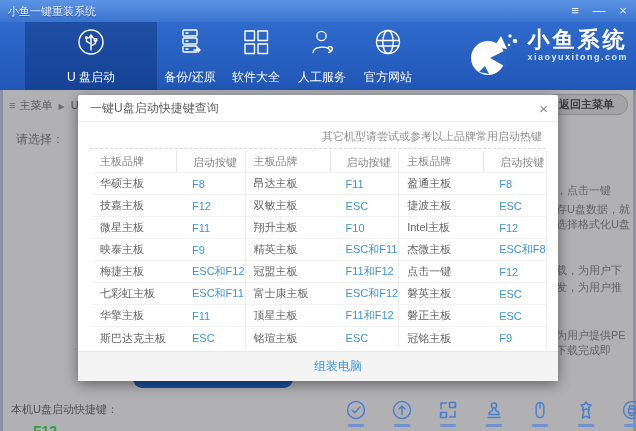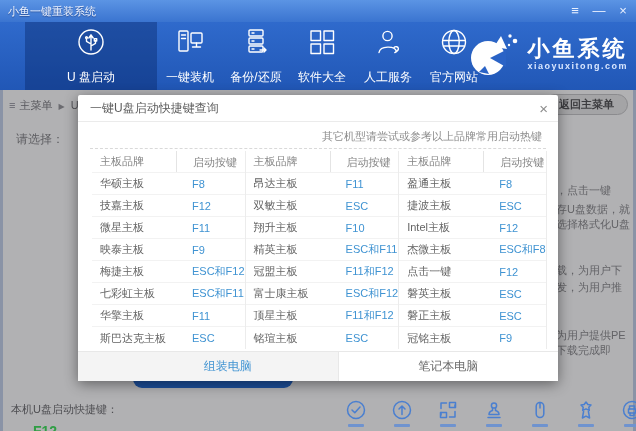--- a/index.html
+++ b/index.html
@@ -16,21 +16,21 @@
 
   
   .toolbar { position:absolute; left:0; top:22px; width:636px; height:68px;
     background:linear-gradient(#2f6acc,#2157b6); }
   .nav { position:absolute; left:25px; top:0; height:68px; display:flex; }
   .nav-item { width:66px; height:68px; display:flex; flex-direction:column; align-items:center; justify-content:center; gap:11px; }
   .nav-item.active { width:132px; background:rgba(6,34,96,.38); }
   .nav-icon { width:32px; height:32px; display:block; }
   .nav-label { color:#fff; font-size:12px; white-space:nowrap; }
 
-  .logo { position:absolute; right:8px; top:6px; display:flex; align-items:center; }
+  .logo { position:absolute; right:8px; top:6px; display:flex; align-items:flex-start; }
   .logo-text { margin-left:4px; }
   .logo-name { color:#fff; font-size:22px; font-weight:bold; letter-spacing:3px; line-height:24px; }
   .logo-domain { color:#d9e7ff; font-size:9px; letter-spacing:1.5px; font-weight:bold; }
 
   
   .content { position:absolute; left:0; top:90px; width:636px; height:341px; background:#b1b1b3;
     border-left:3px solid #8a93a6; border-right:3px solid #8a93a6; }
   .breadcrumb { position:absolute; left:6px; top:8px; font-size:11px; color:#55555a; white-space:nowrap; }
   .breadcrumb .bc-arrow { font-size:8px; color:#6b6b70; margin:0 3px; }
   .bc-icon { margin-right:4px; color:#60606a; }
@@ -93,29 +93,20 @@
           <span class="nav-icon"><svg width="32" height="32" viewBox="0 0 32 32" fill="none" stroke="#ffffff" stroke-width="1.4" stroke-linecap="round" stroke-linejoin="round">
               <circle cx="16" cy="16" r="12"></circle>
               <path d="M16 24V9M16 9l-2.2 3M16 9l2.2 3M16 18l-4.5-2.7V12.6M16 20l4.5-2.7v-3.2"></path>
               <circle cx="11.5" cy="11.6" r="0.9"></circle>
               <rect x="19.3" y="12.6" width="2.4" height="2.4"></rect>
             </svg></span>
           <span class="nav-label">U 盘启动</span>
         </div>
         <div class="nav-item">
           <span class="nav-icon"><svg width="32" height="32" viewBox="0 0 32 32" fill="none" stroke="#ffffff" stroke-width="1.4" stroke-linecap="round" stroke-linejoin="round">
-              <rect x="5" y="5" width="9" height="20" rx="1"></rect>
-              <path d="M7.5 9h4M7.5 12.5h4"></path>
-              <rect x="17" y="7" width="11" height="10" rx="1"></rect>
-              <path d="M22.5 17v4M18.5 21h8"></path>
-            </svg></span>
-          <span class="nav-label">一键装机</span>
-        </div>
-        <div class="nav-item">
-          <span class="nav-icon"><svg width="32" height="32" viewBox="0 0 32 32" fill="none" stroke="#ffffff" stroke-width="1.4" stroke-linecap="round" stroke-linejoin="round">
               <rect x="9" y="4" width="14" height="6" rx="1"></rect>
               <rect x="9" y="12" width="14" height="6" rx="1"></rect>
               <rect x="9" y="20" width="14" height="6" rx="1"></rect>
               <path d="M12 7h2M12 15h2M12 23h2M20 24h6M24 22l2 2-2 2"></path>
             </svg></span>
           <span class="nav-label">备份/还原</span>
         </div>
         <div class="nav-item">
           <span class="nav-icon"><svg width="32" height="32" viewBox="0 0 32 32" fill="none" stroke="#ffffff" stroke-width="1.4" stroke-linecap="round" stroke-linejoin="round">
               <rect x="5" y="5" width="9.5" height="9.5"></rect>
@@ -359,17 +350,16 @@
               <span class="ck">ESC</span>
             </div>
             <div class="trow">
               <span class="cb">冠铭主板</span>
               <span class="ck">F9</span>
             </div>
           </div>
         </div>
       <div class="dlg-tabs" id="dtabs">
           <div class="dlg-tab active">组装电脑</div>
-          <div class="dlg-tab">笔记本电脑</div>
         </div>
     </div>
   </div>
 </div>
 
 </body></html>

